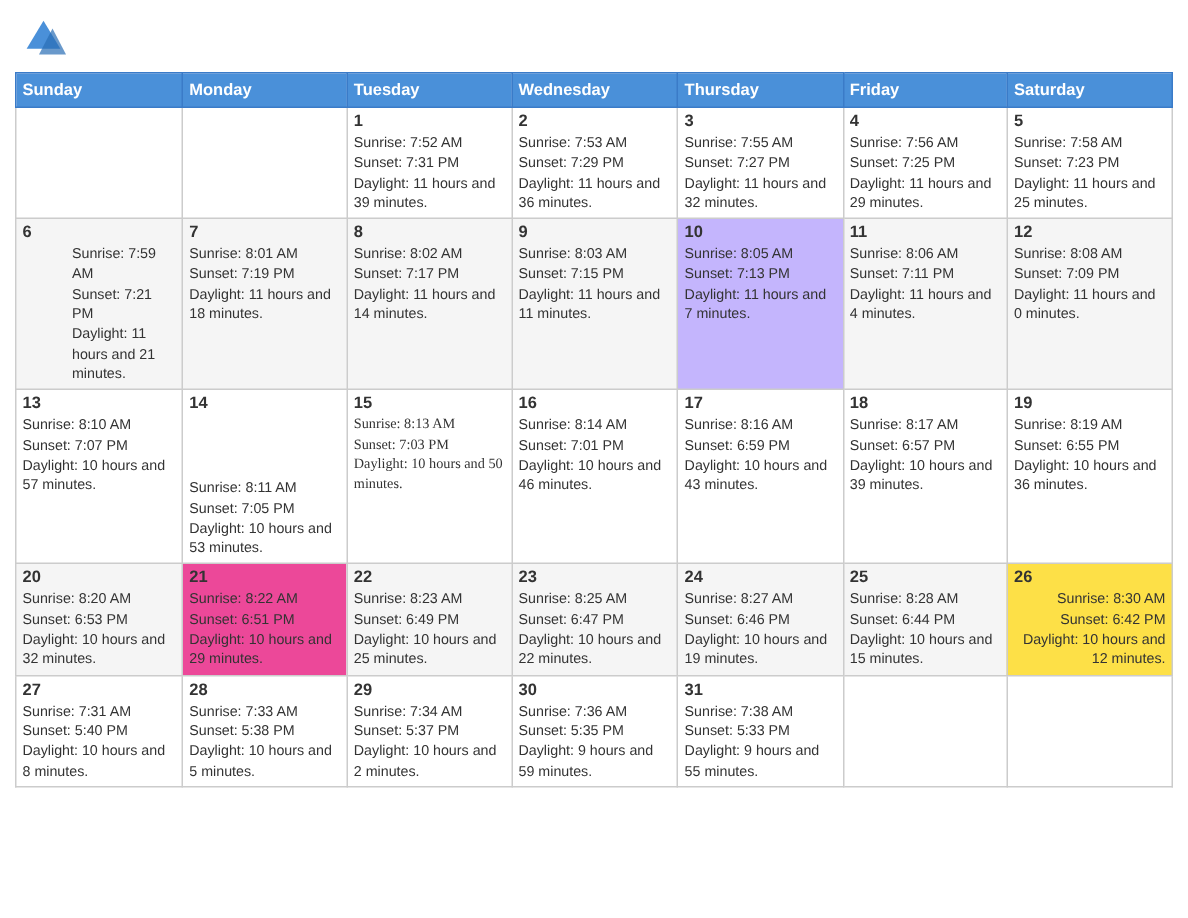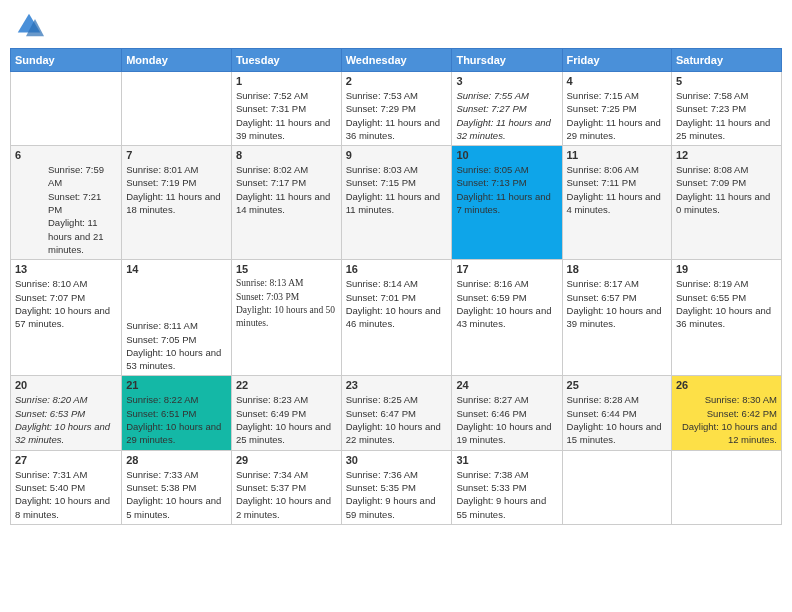--- a/index.html
+++ b/index.html
@@ -136,27 +136,27 @@
 Daylight: 11 hours and 39 minutes.</div>
         </td>
         <td>
           <span class="day-num">2</span>
           <div class="day-info" style="white-space: pre-line;">Sunrise: 7:53 AM
 Sunset: 7:29 PM
 Daylight: 11 hours and 36 minutes.</div>
         </td>
         <td>
           <span class="day-num">3</span>
-          <div class="day-info" style="white-space: pre-line; font-style: italic;">Sunrise: 7:55 AM
+          <div class="day-info" style="white-space: pre-line;">Sunrise: 7:55 AM
 Sunset: 7:27 PM
 Daylight: 11 hours and 32 minutes.</div>
         </td>
         <td>
           <span class="day-num">4</span>
-          <div class="day-info" style="white-space: pre-line;">Sunrise: 7:15 AM
+          <div class="day-info" style="white-space: pre-line;">Sunrise: 7:56 AM
 Sunset: 7:25 PM
 Daylight: 11 hours and 29 minutes.</div>
         </td>
         <td>
           <span class="day-num">5</span>
           <div class="day-info" style="white-space: pre-line;">Sunrise: 7:58 AM
 Sunset: 7:23 PM
 Daylight: 11 hours and 25 minutes.</div>
         </td>
       </tr>
@@ -178,21 +178,21 @@
           <div class="day-info" style="white-space: pre-line;">Sunrise: 8:02 AM
 Sunset: 7:17 PM
 Daylight: 11 hours and 14 minutes.</div>
         </td>
         <td style="background: rgb(245, 245, 245);">
           <span class="day-num">9</span>
           <div class="day-info" style="white-space: pre-line;">Sunrise: 8:03 AM
 Sunset: 7:15 PM
 Daylight: 11 hours and 11 minutes.</div>
         </td>
-        <td style="background: #0ea5e9;">
+        <td style="background: #c4b5fd;">
           <span class="day-num">10</span>
           <div class="day-info" style="white-space: pre-line;">Sunrise: 8:05 AM
 Sunset: 7:13 PM
 Daylight: 11 hours and 7 minutes.</div>
         </td>
         <td style="background: rgb(245, 245, 245);">
           <span class="day-num">11</span>
           <div class="day-info" style="white-space: pre-line;">Sunrise: 8:06 AM
 Sunset: 7:11 PM
 Daylight: 11 hours and 4 minutes.</div>
@@ -244,25 +244,25 @@
         <td>
           <span class="day-num">19</span>
           <div class="day-info" style="white-space: pre-line;">Sunrise: 8:19 AM
 Sunset: 6:55 PM
 Daylight: 10 hours and 36 minutes.</div>
         </td>
       </tr>
       <tr>
         <td style="background: rgb(245, 245, 245);">
           <span class="day-num">20</span>
-          <div class="day-info" style="white-space: pre-line; font-style: italic;">Sunrise: 8:20 AM
+          <div class="day-info" style="white-space: pre-line;">Sunrise: 8:20 AM
 Sunset: 6:53 PM
 Daylight: 10 hours and 32 minutes.</div>
         </td>
-        <td style="background: #14b8a6;">
+        <td style="background: #ec4899;">
           <span class="day-num">21</span>
           <div class="day-info" style="white-space: pre-line;">Sunrise: 8:22 AM
 Sunset: 6:51 PM
 Daylight: 10 hours and 29 minutes.</div>
         </td>
         <td style="background: rgb(245, 245, 245);">
           <span class="day-num">22</span>
           <div class="day-info" style="white-space: pre-line;">Sunrise: 8:23 AM
 Sunset: 6:49 PM
 Daylight: 10 hours and 25 minutes.</div>

